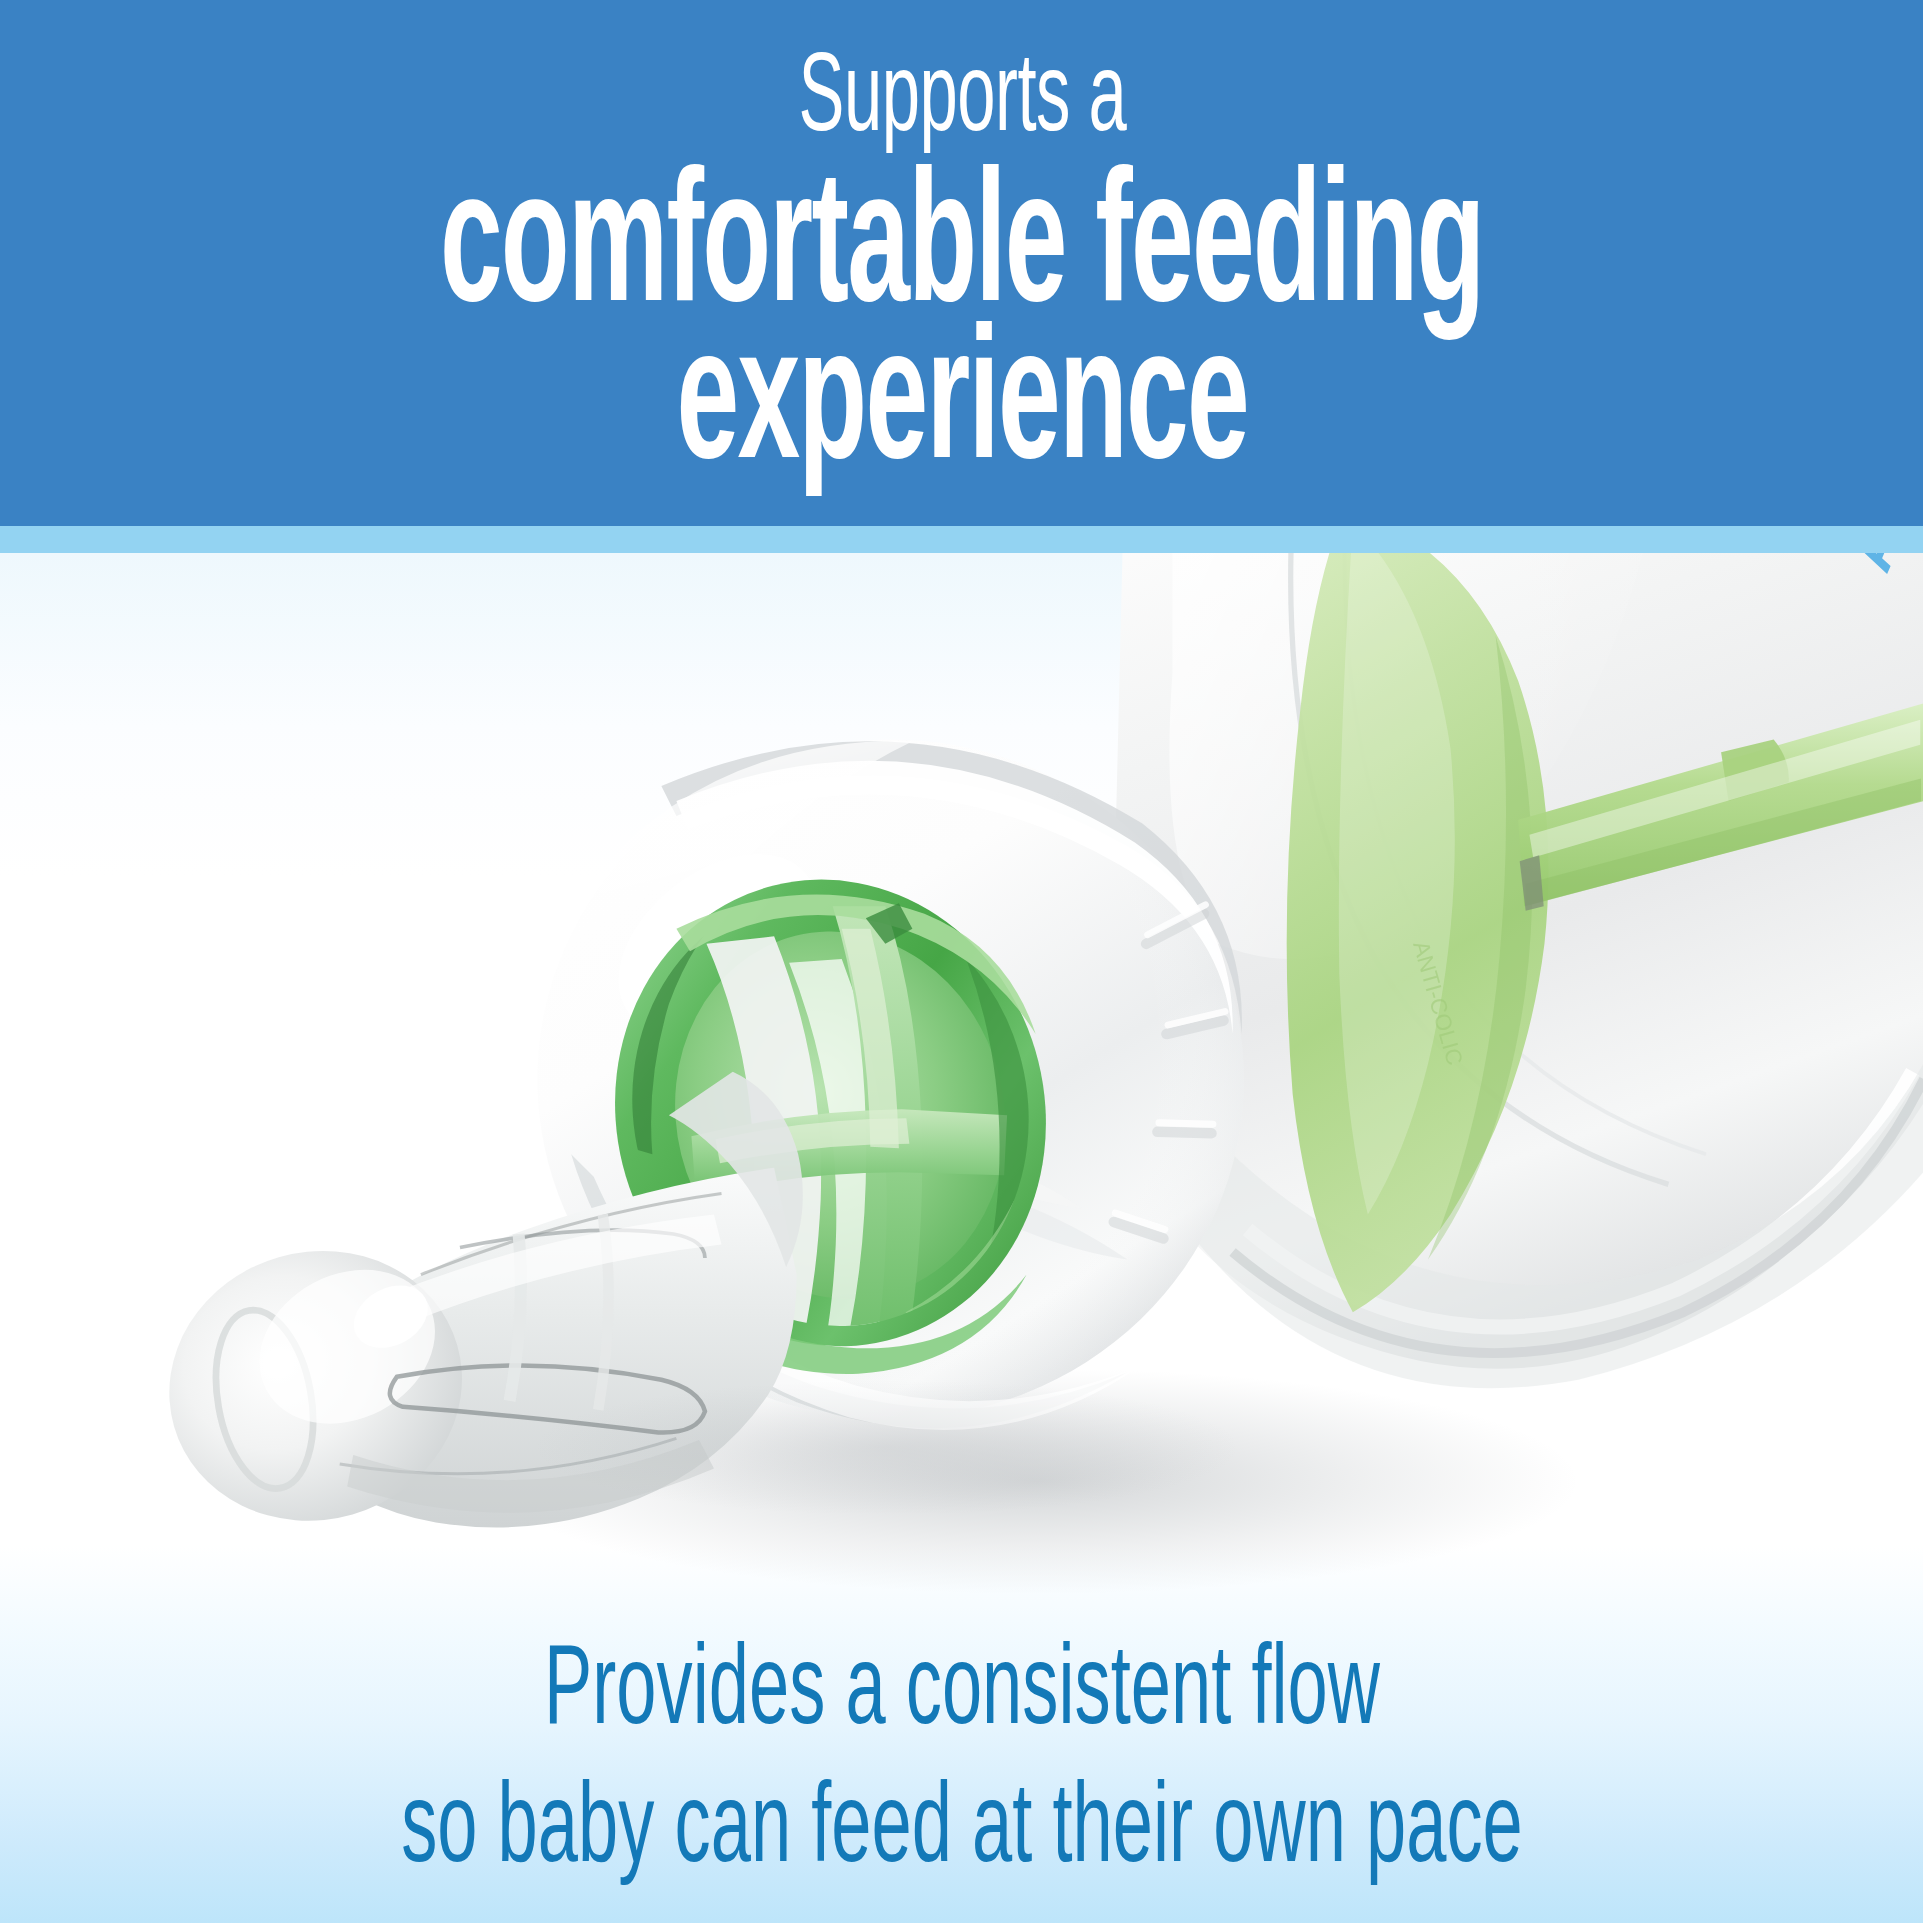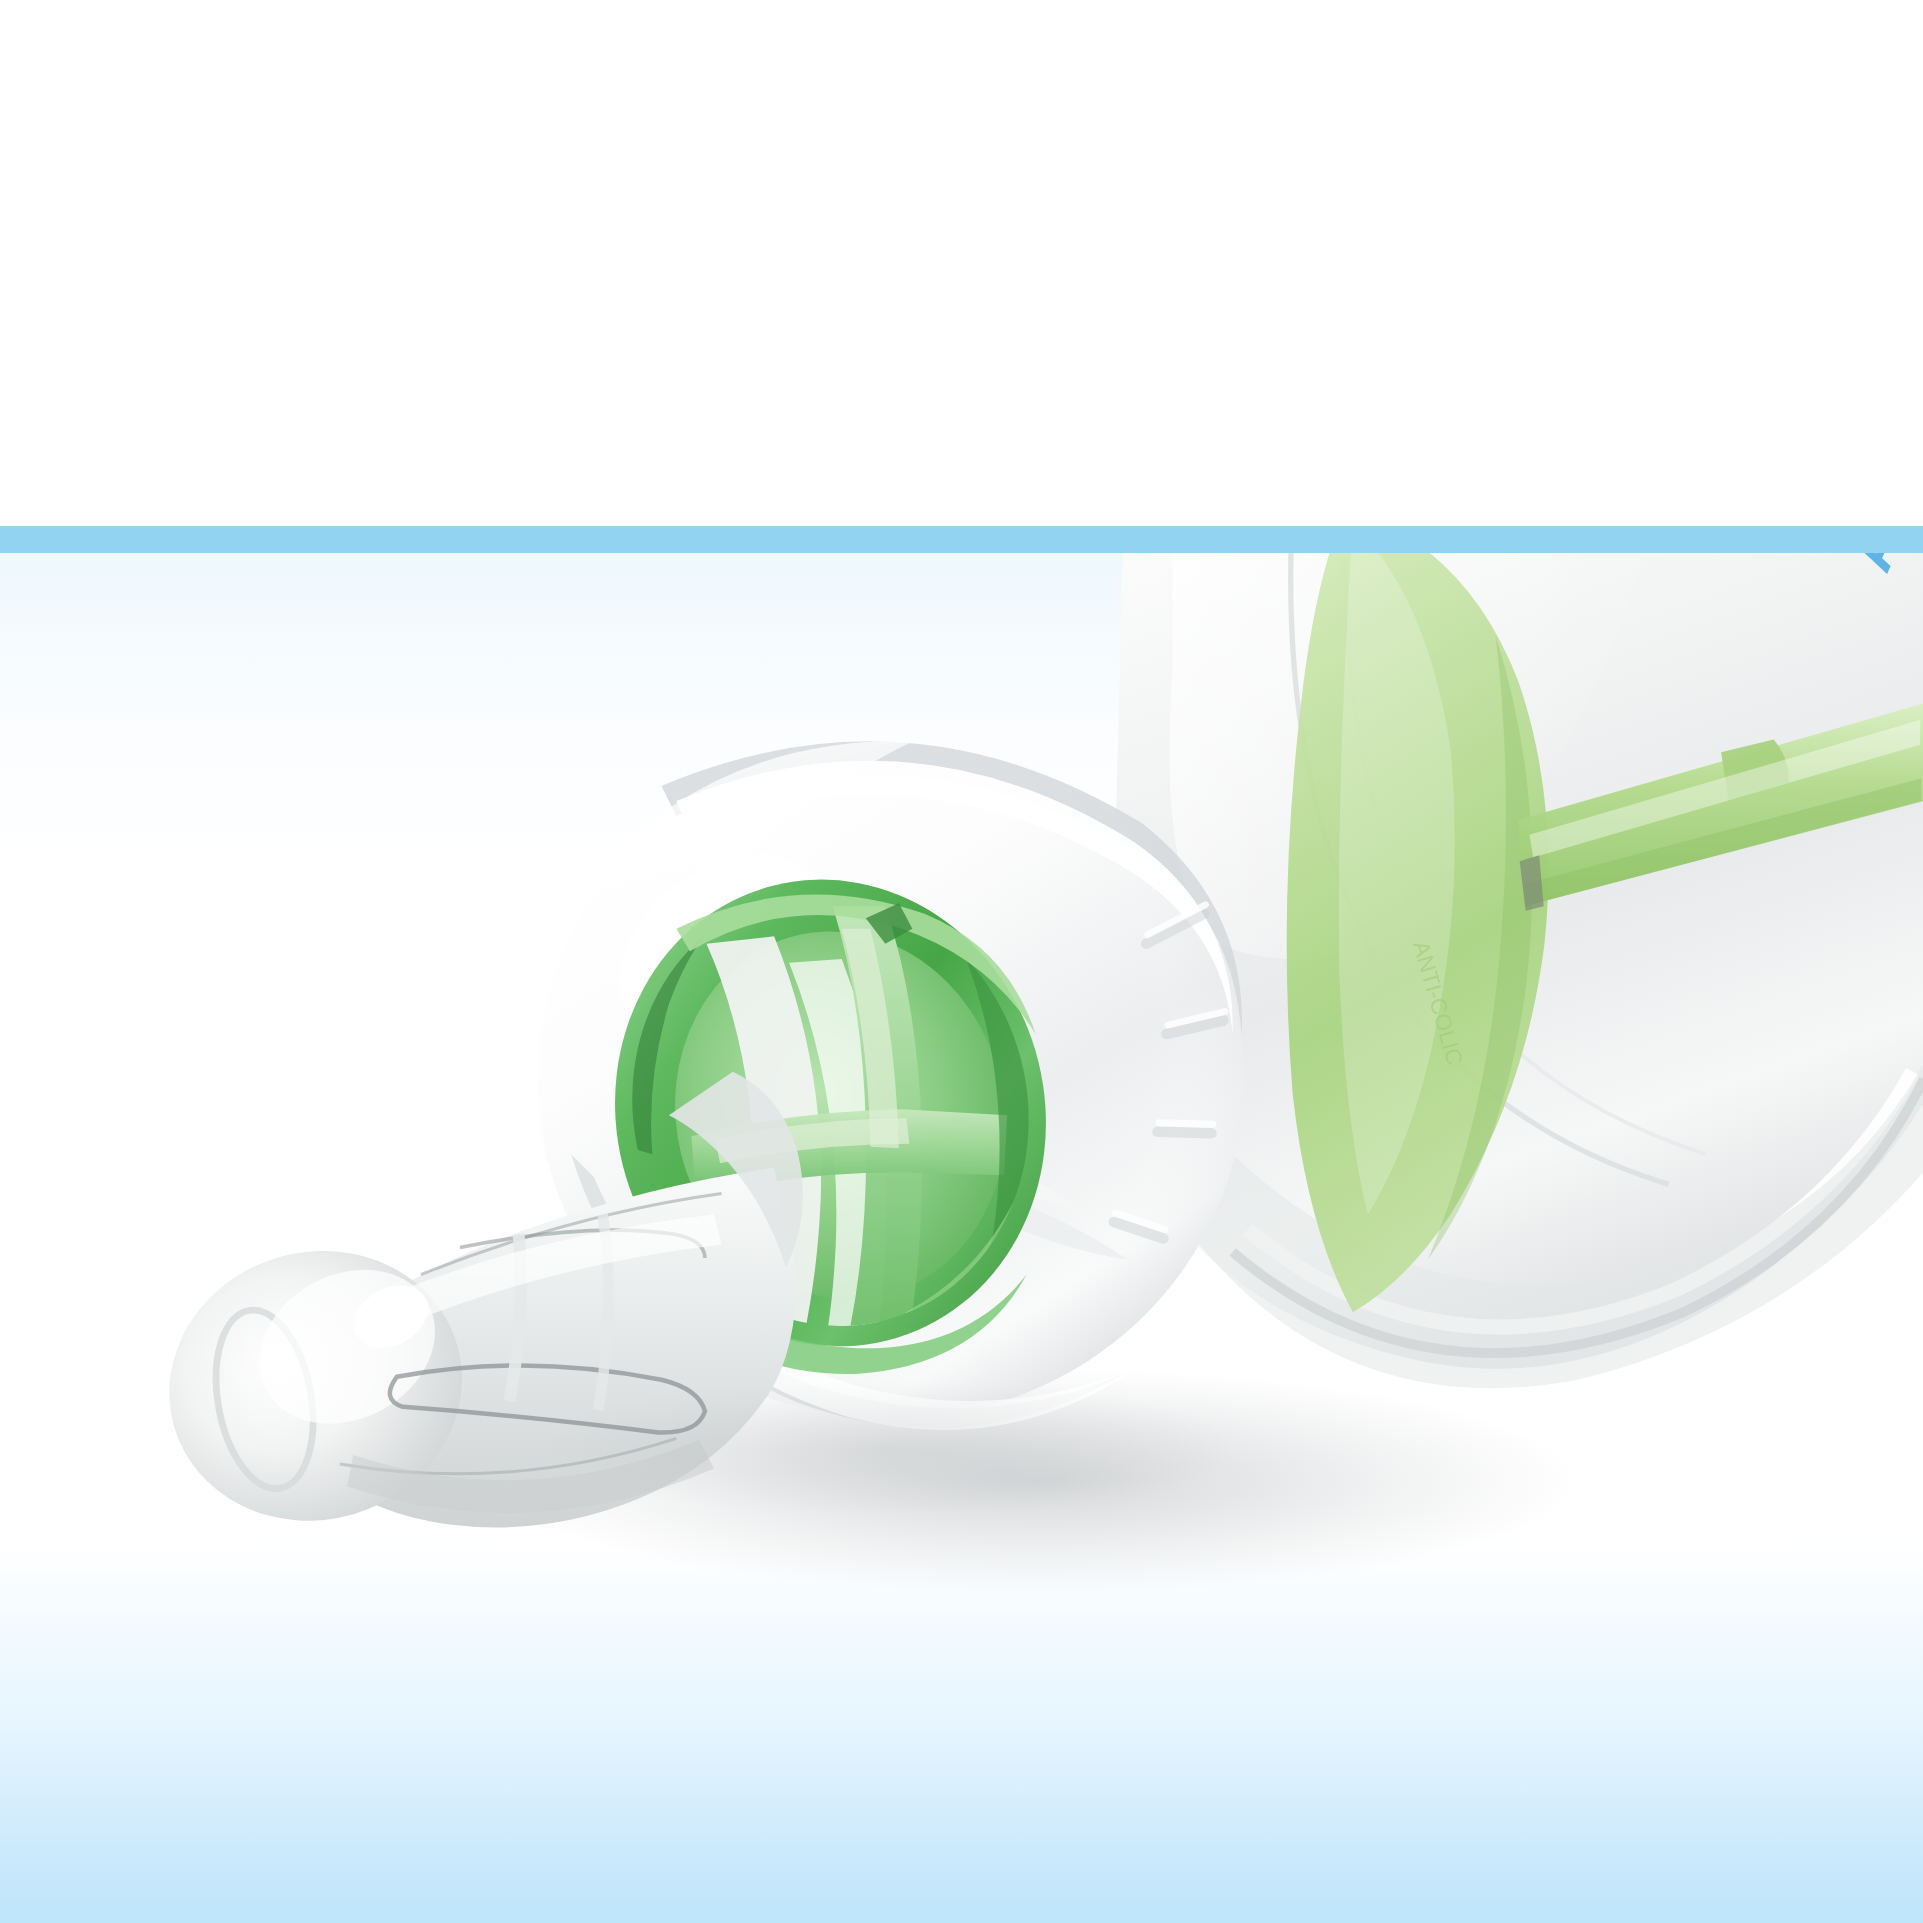--- a/index.html
+++ b/index.html
@@ -98,20 +98,25 @@
     transform:scaleX(0.64);
     transform-origin:center top;
     white-space:nowrap;
   }
 </style>
 </head>
 <body>
 
 <div class="panel">
 
+  <div class="header">
+    <div class="headline-light">Supports a</div>
+    <div class="headline-bold l2">comfortable feeding</div>
+    <div class="headline-bold l3">experience</div>
+  </div>
 
   <div class="accent-bar"></div>
 
   <div class="stage">
 
     <svg class="photo-svg" viewBox="0 0 2560 1824" preserveAspectRatio="none">
       <defs>
 
         <linearGradient id="gBody" x1="0" y1="0" x2="0.35" y2="1">
           <stop offset="0%" stop-color="#fdfdfd"></stop>
@@ -377,15 +382,19 @@
         <path d="M520 986 Q720 906 950 880 L960 920 Q740 946 545 1024 Z" fill="#ffffff" opacity="0.65"></path>
 
         <path d="M470 1200 Q700 1276 930 1180 L950 1218 Q710 1322 462 1242 Z" fill="#c9cdce" opacity="0.5"></path>
       </g>
 
       <ellipse cx="1180" cy="1190" rx="470" ry="90" fill="url(#gShadow)" opacity="0.5"></ellipse>
     </svg>
 
   </div>
 
+  <div class="caption">
+    <div class="caption-line">Provides a consistent flow</div>
+    <div class="caption-line">so baby can feed at their own pace</div>
+  </div>
 
 </div>
 
 
 </body></html>

